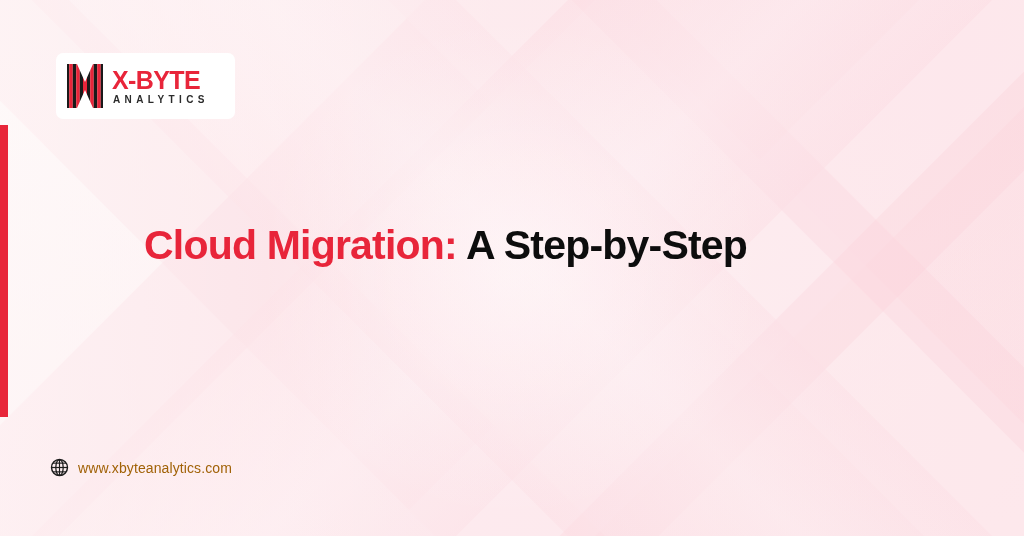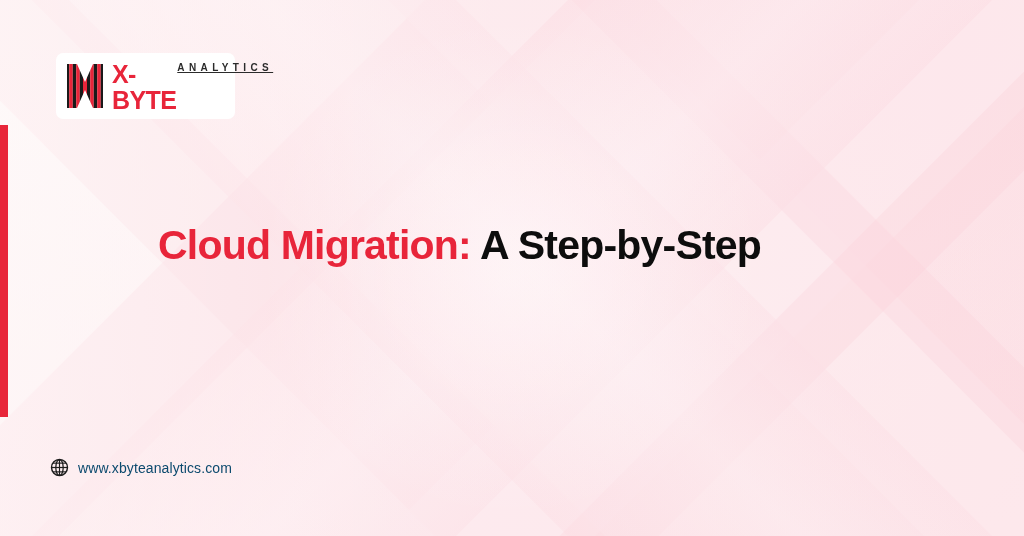--- a/index.html
+++ b/index.html
@@ -169,21 +169,21 @@
 
   .logo-mark {
     width: 40px;
     height: 46px;
     flex: 0 0 auto;
     margin-right: 7px;
   }
 
   .logo-words {
     display: flex;
-    flex-direction: row;
+    flex-direction: column;
     justify-content: center;
     padding-top: 1px;
   }
 
   .logo-xbyte {
     font-family: "Liberation Sans", sans-serif;
     font-weight: 700;
     font-size: 25px;
     line-height: 26px;
     letter-spacing: -0.6px;
@@ -191,27 +191,26 @@
   }
 
   .logo-analytics {
     font-family: "Liberation Sans", sans-serif;
     font-weight: 600;
     font-size: 10px;
     line-height: 13px;
     letter-spacing: 4.4px;
     color: #2b2b2b;
     padding-left: 1px;
-    text-decoration: underline;
   }
 
   
   .headline {
     position: absolute;
-    left: 158px;
+    left: 144px;
     top: 216px;
     width: 790px;
   }
 
   .headline-line {
     font-family: "Liberation Sans", sans-serif;
     font-weight: 700;
     font-size: 41px;
     line-height: 58px;
     letter-spacing: -0.8px;
@@ -233,21 +232,21 @@
   .globe-icon {
     width: 19px;
     height: 19px;
     flex: 0 0 auto;
     margin-right: 9px;
   }
 
   .footer-url {
     font-family: "Liberation Sans", sans-serif;
     font-size: 14px;
-    color: #0c4a6e;
+    color: #a16207;
     letter-spacing: 0.1px;
   }
 </style>
 </head>
 <body>
 
 <div class="banner">
 
   <div class="bg-base"></div>
   <div class="bg-tint-tr"></div>

